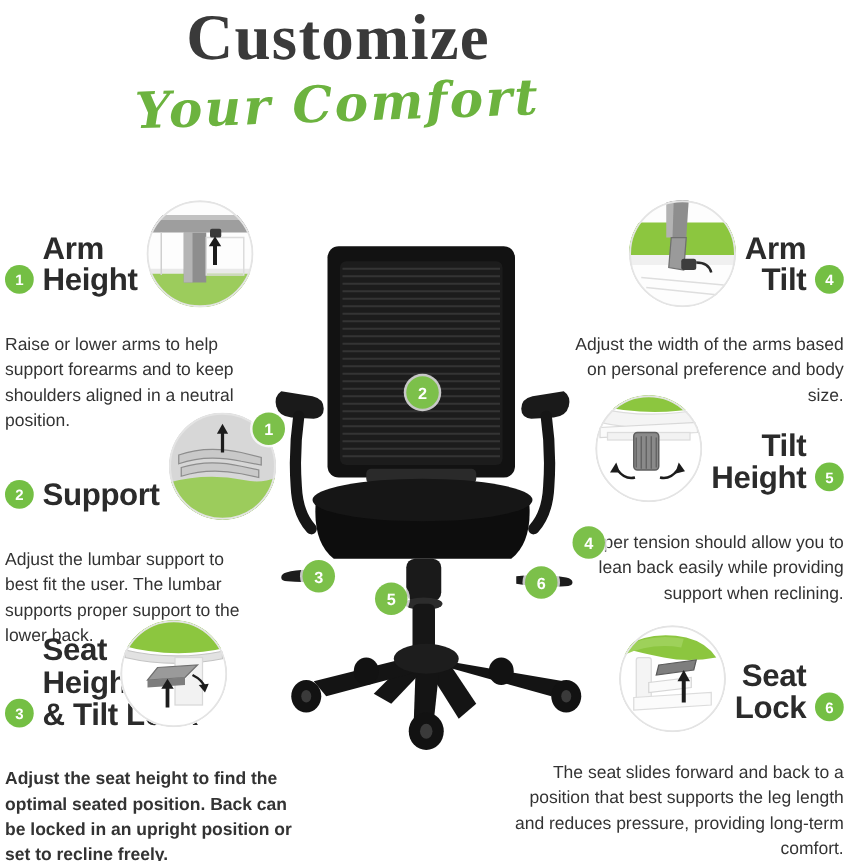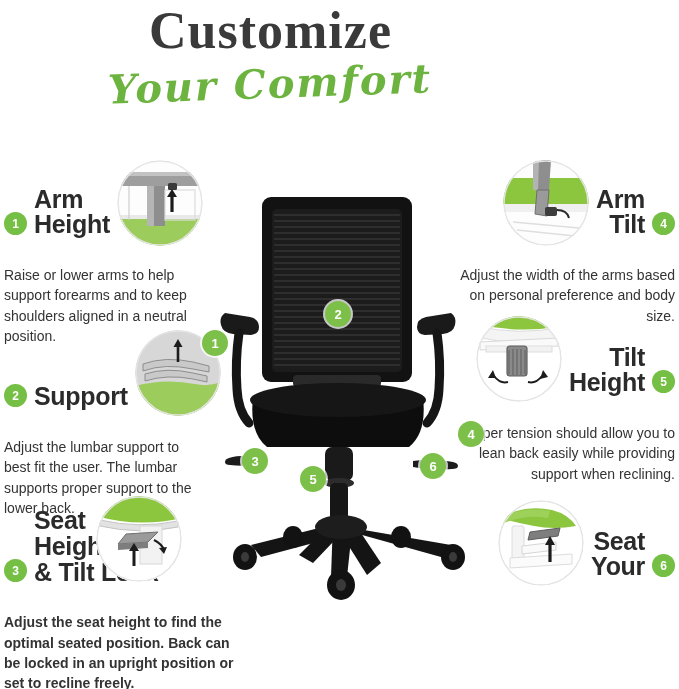--- a/index.html
+++ b/index.html
@@ -281,24 +281,25 @@
             <path d="M24 46 L58 42 L58 50 L24 54 Z" fill="#fafafa" stroke="#d6d6d6" stroke-width="1"></path>
             <path d="M12 58 L74 54 L74 64 L12 68 Z" fill="#fbfbfb" stroke="#dcdcdc" stroke-width="1"></path>
             <path d="M52 62 L52 42" stroke="#1c1c1c" stroke-width="3.2"></path>
             <path d="M52 36 l5 9 l-10 0 Z" fill="#1c1c1c"></path>
             <circle cx="43" cy="43" r="42" fill="none" stroke="#e4e4e4" stroke-width="1.6"></circle>
           </g>
         </svg>
       </div>
       <div class="heading right">
         <div>Seat</div>
-        <div>Your</div>
+        <div>Lock</div>
       </div>
       <div class="badge">6</div>
     </div>
+    <div class="body center" style="width:265px;">The seat slides forward and back to a position that best supports the leg length and reduces pressure, providing long-term comfort.</div>
   </div>
 
   <div class="chair">
     <svg viewBox="0 0 290 425" width="290" height="425">
 
       <rect x="57" y="12" width="150" height="185" rx="9" fill="#121212"></rect>
 
       <rect x="67" y="24" width="130" height="163" rx="5" fill="#1c1c1c"></rect>
       <g stroke="#343434" stroke-width="1.5">
         <line x1="69" y1="30" x2="195" y2="30"></line>

